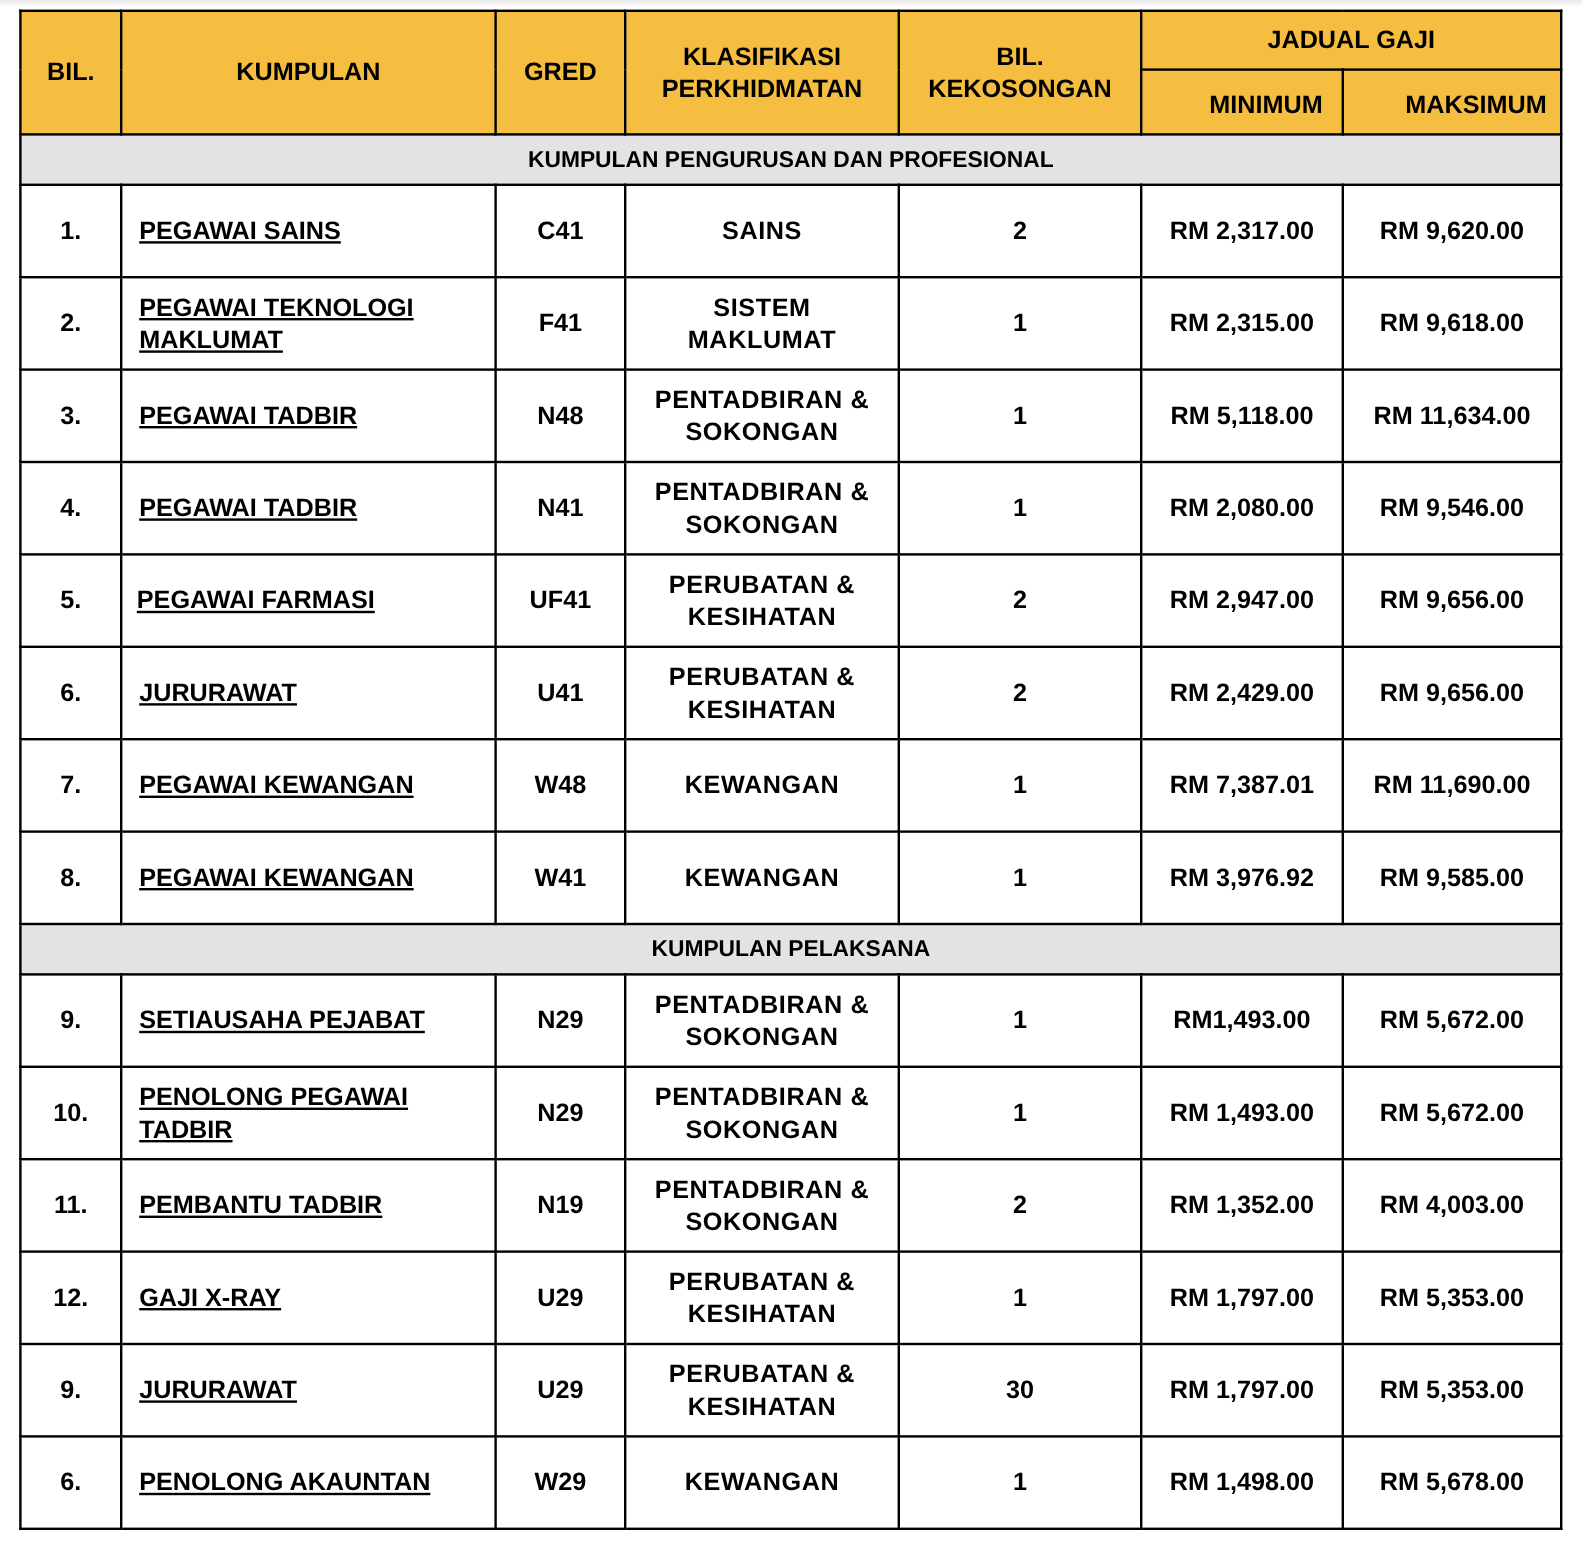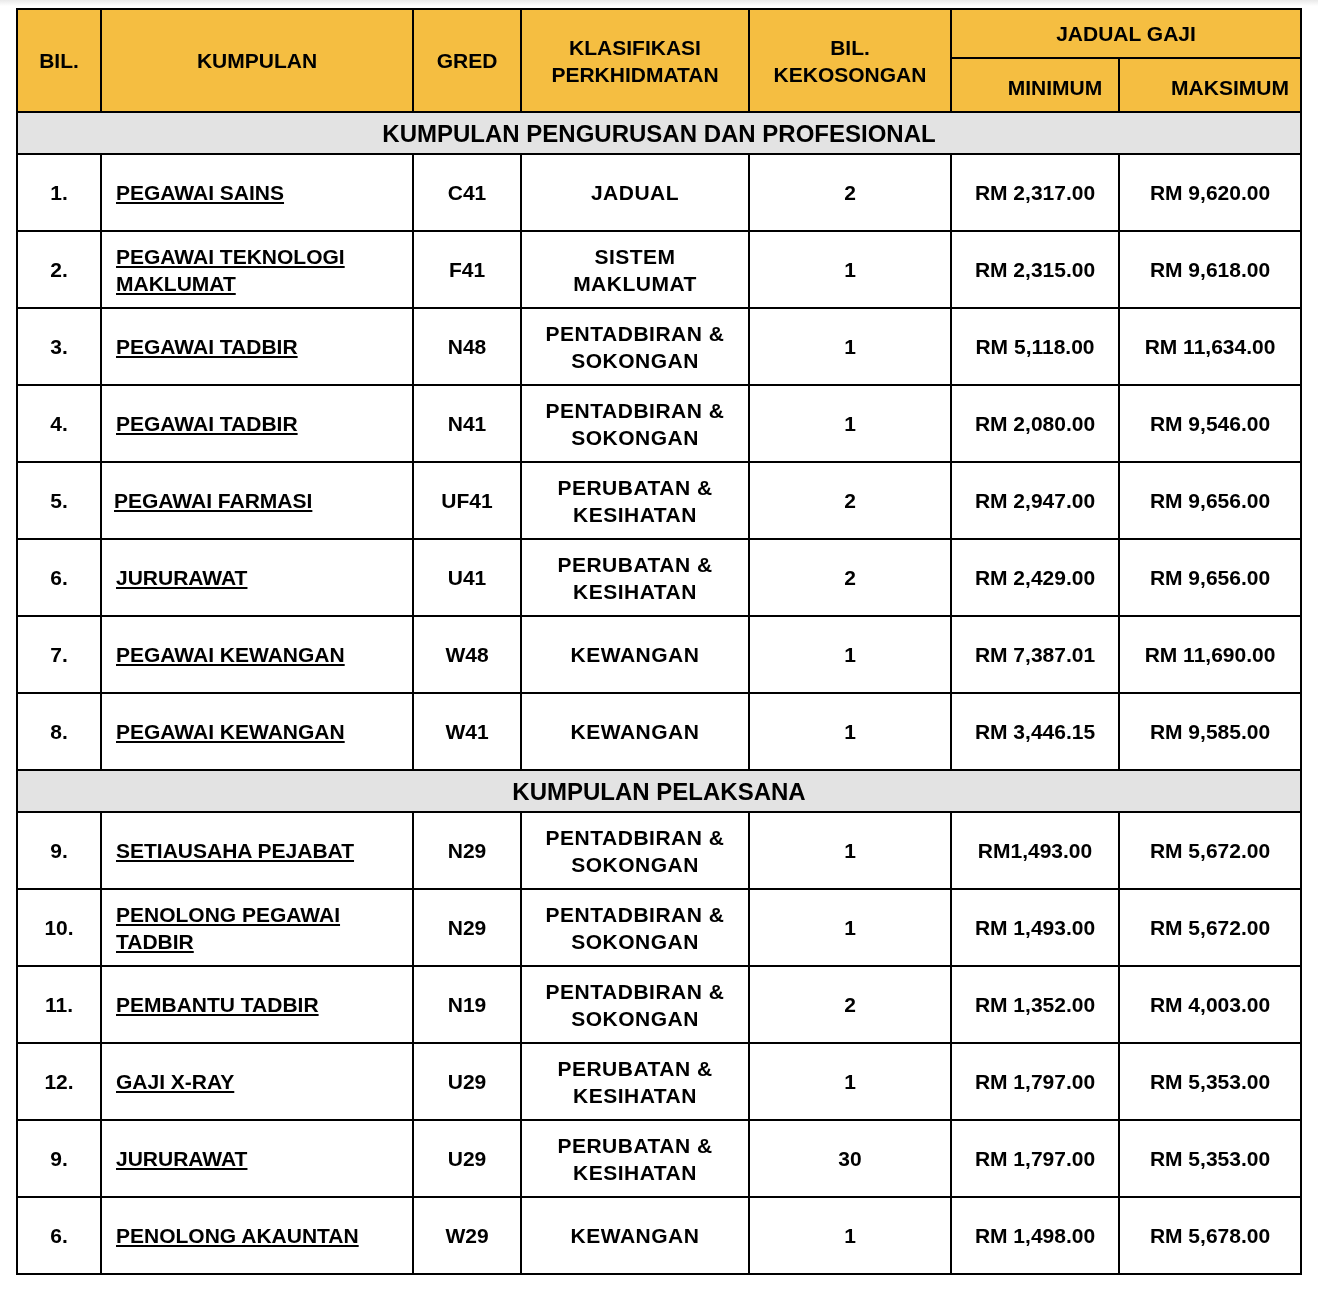--- a/index.html
+++ b/index.html
@@ -3,21 +3,21 @@
 <meta charset="utf-8">
 <style>
   html, body { margin: 0; padding: 0; background: #ffffff; }
   body { width: 1318px; height: 1304px; position: relative; overflow: hidden; font-family: "Liberation Sans", sans-serif; }
   .topshade { position: absolute; left: 0; top: 0; width: 1318px; height: 6px; background: linear-gradient(#e9e9e9, #ffffff); }
   table { position: absolute; left: 16px; top: 8px; border-collapse: collapse; table-layout: fixed; width: 1284px; }
   td, th { border: 2.5px solid #000; font-weight: bold; color: #000; font-size: 21px; line-height: 27px; padding: 0; text-align: center; vertical-align: middle; }
   th { background: #f5be41; }
   .hdr-top th { height: 47px; }
   .hdr-bot th { height: 48px; padding-left: 40px; }
-  .section td { background: #e3e3e3; height: 40px; font-size: 24px; }
+  .section td { background: #e3e3e3; height: 40px; font-size: 19px; }
   .data td { height: 75px; }
   .data td.jawatan { text-align: left; padding-left: 14px; padding-right: 8px; text-decoration: underline; }
   .data td.jawatan.indent { padding-left: 12px; }
   .klas { display: inline-block; letter-spacing: 0.5px; line-height: 27px; }
 </style>
 </head>
 <body>
 
 <div class="topshade"></div>
 
@@ -53,21 +53,21 @@
   </thead>
   <tbody id="tbody">
   <tr class="section">
     <td colspan="7">KUMPULAN PENGURUSAN DAN PROFESIONAL</td>
   </tr>
 
   <tr class="data">
     <td>1.</td>
     <td class="jawatan">PEGAWAI SAINS</td>
     <td>C41</td>
-    <td><span class="klas">JADUAL</span></td>
+    <td><span class="klas">SAINS</span></td>
     <td>2</td>
     <td>RM 2,317.00</td>
     <td>RM 9,620.00</td>
   </tr>
 
   <tr class="data">
     <td>2.</td>
     <td class="jawatan">PEGAWAI TEKNOLOGI MAKLUMAT</td>
     <td>F41</td>
     <td><span class="klas">SISTEM<br>MAKLUMAT</span></td>
@@ -125,21 +125,21 @@
     <td>RM 7,387.01</td>
     <td>RM 11,690.00</td>
   </tr>
 
   <tr class="data">
     <td>8.</td>
     <td class="jawatan">PEGAWAI KEWANGAN</td>
     <td>W41</td>
     <td><span class="klas">KEWANGAN</span></td>
     <td>1</td>
-    <td>RM 3,446.15</td>
+    <td>RM 3,976.92</td>
     <td>RM 9,585.00</td>
   </tr>
 
   <tr class="section">
     <td colspan="7">KUMPULAN PELAKSANA</td>
   </tr>
 
   <tr class="data">
     <td>9.</td>
     <td class="jawatan">SETIAUSAHA PEJABAT</td>

